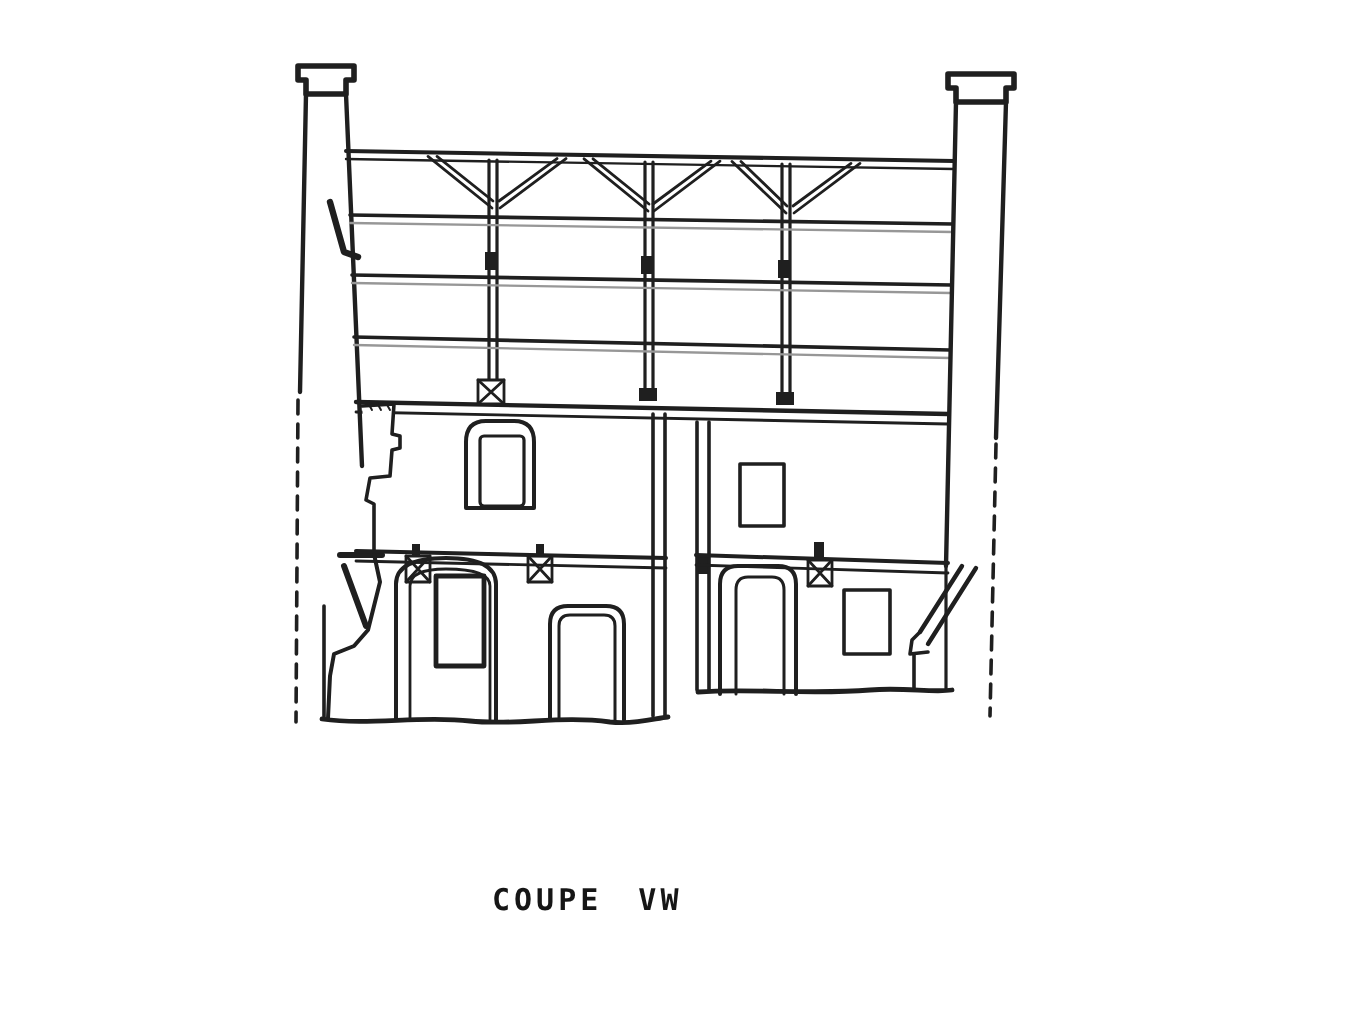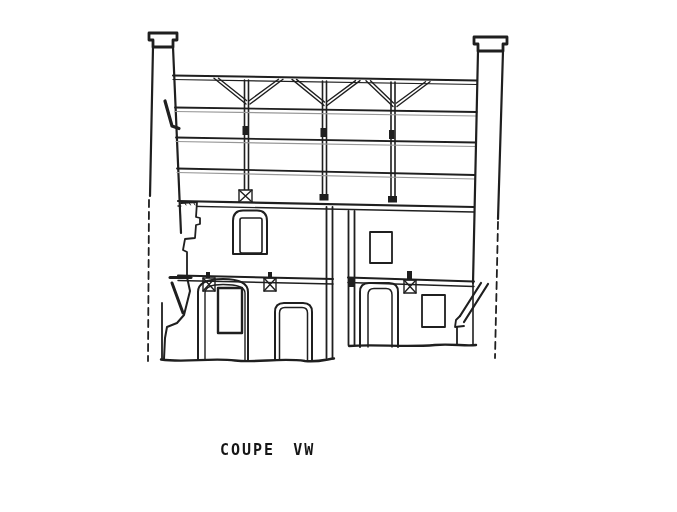--- a/index.html
+++ b/index.html
@@ -6,21 +6,21 @@
   .page{
     position:relative;
     width:677px;height:512px;
     background:#ffffff;
     font-family:"DejaVu Sans Mono","Liberation Mono",monospace;
     overflow:hidden;
   }
   .drawing-svg{position:absolute;left:0;top:0;}
   .caption{
     position:absolute;
-    left:220px;top:441px;
+    left:246px;top:441px;
     font-size:15px;
     font-weight:bold;
     letter-spacing:2px;
     word-spacing:7px;
     color:#161616;
     white-space:pre;
   }
 </style>
 </head>
 <body>

